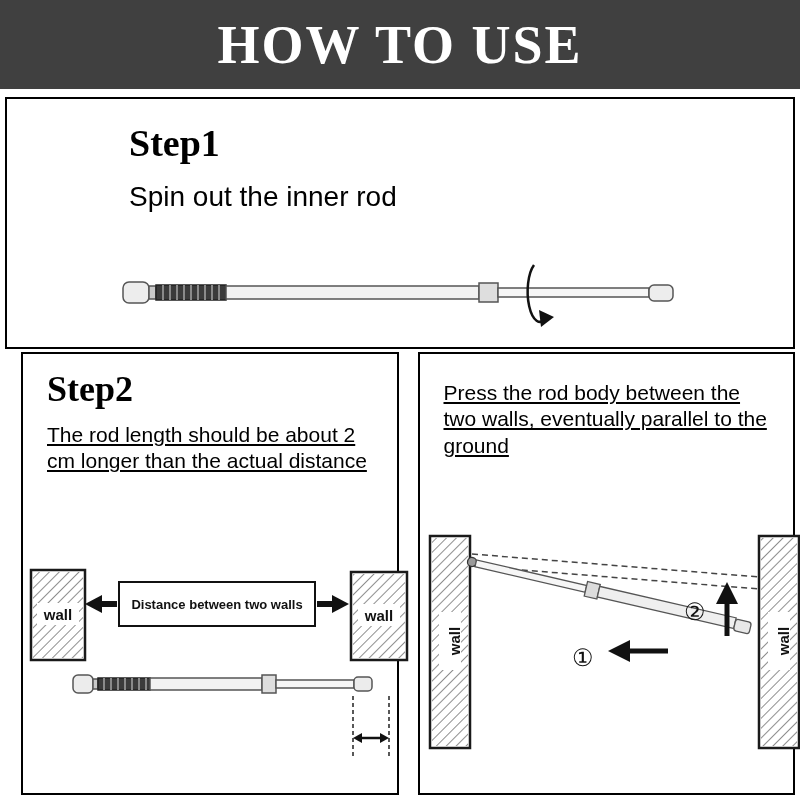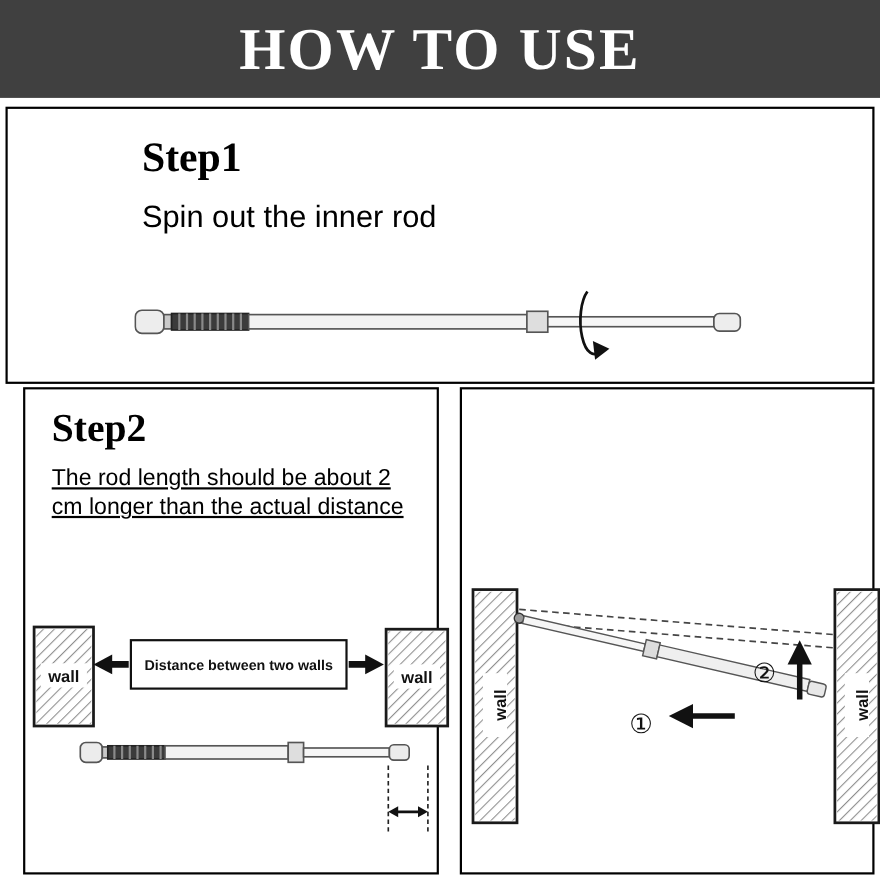--- a/index.html
+++ b/index.html
@@ -130,20 +130,21 @@
               <line x1="364" y1="140" x2="364" y2="202" stroke="#222" stroke-width="1.5" stroke-dasharray="4 3"></line>
               <line x1="334" y1="182" x2="358" y2="182" stroke="#111" stroke-width="2.5"></line>
               <polygon points="328,182 337,177 337,187" fill="#111"></polygon>
               <polygon points="364,182 355,177 355,187" fill="#111"></polygon>
             </g>
           </svg>
         </div>
       </section>
 
       <section class="panel step3">
+        <p class="step-desc">Press the rod body between the two walls, eventually parallel to the ground</p>
         <div class="diagram">
           <svg width="387" height="240" viewBox="0 0 387 240">
             <defs>
               <pattern id="hatch3" width="7" height="7" patternUnits="userSpaceOnUse" patternTransform="rotate(45)">
                 <line x1="0" y1="0" x2="0" y2="7" stroke="#8f8f8f" stroke-width="2"></line>
               </pattern>
             </defs>
 
             <g>
               <rect x="8" y="4" width="40" height="212" fill="#ffffff" stroke="#1a1a1a" stroke-width="2.5"></rect>

